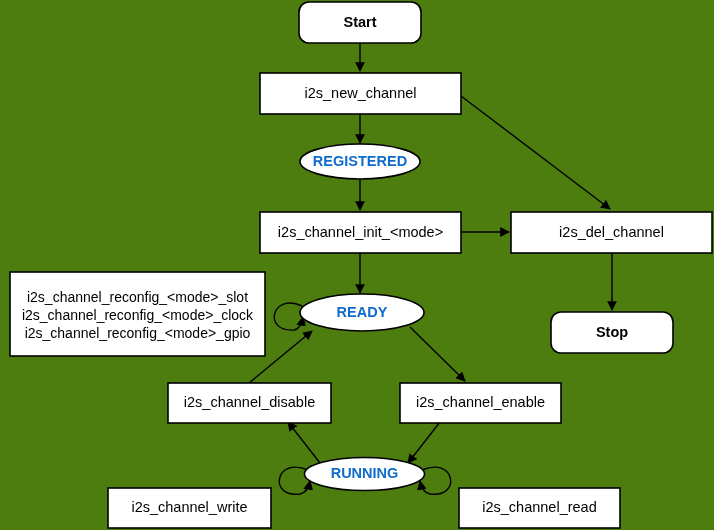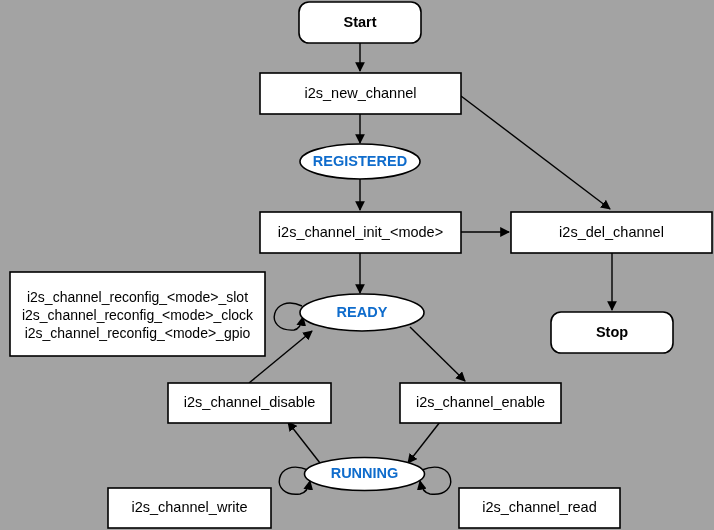--- a/index.html
+++ b/index.html
@@ -10,21 +10,21 @@
   body {
     width: 714px;
     height: 530px;
     font-family: "Liberation Sans", sans-serif;
     overflow: hidden;
   }
   #diagram-root {
     position: relative;
     width: 714px;
     height: 530px;
-    background: #a3a3a3;
+    background: #4d7c0f;
   }
   svg.flow {
     position: absolute;
     top: 0;
     left: 0;
     width: 714px;
     height: 530px;
   }
   .node-shape {
     fill: #ffffff;

